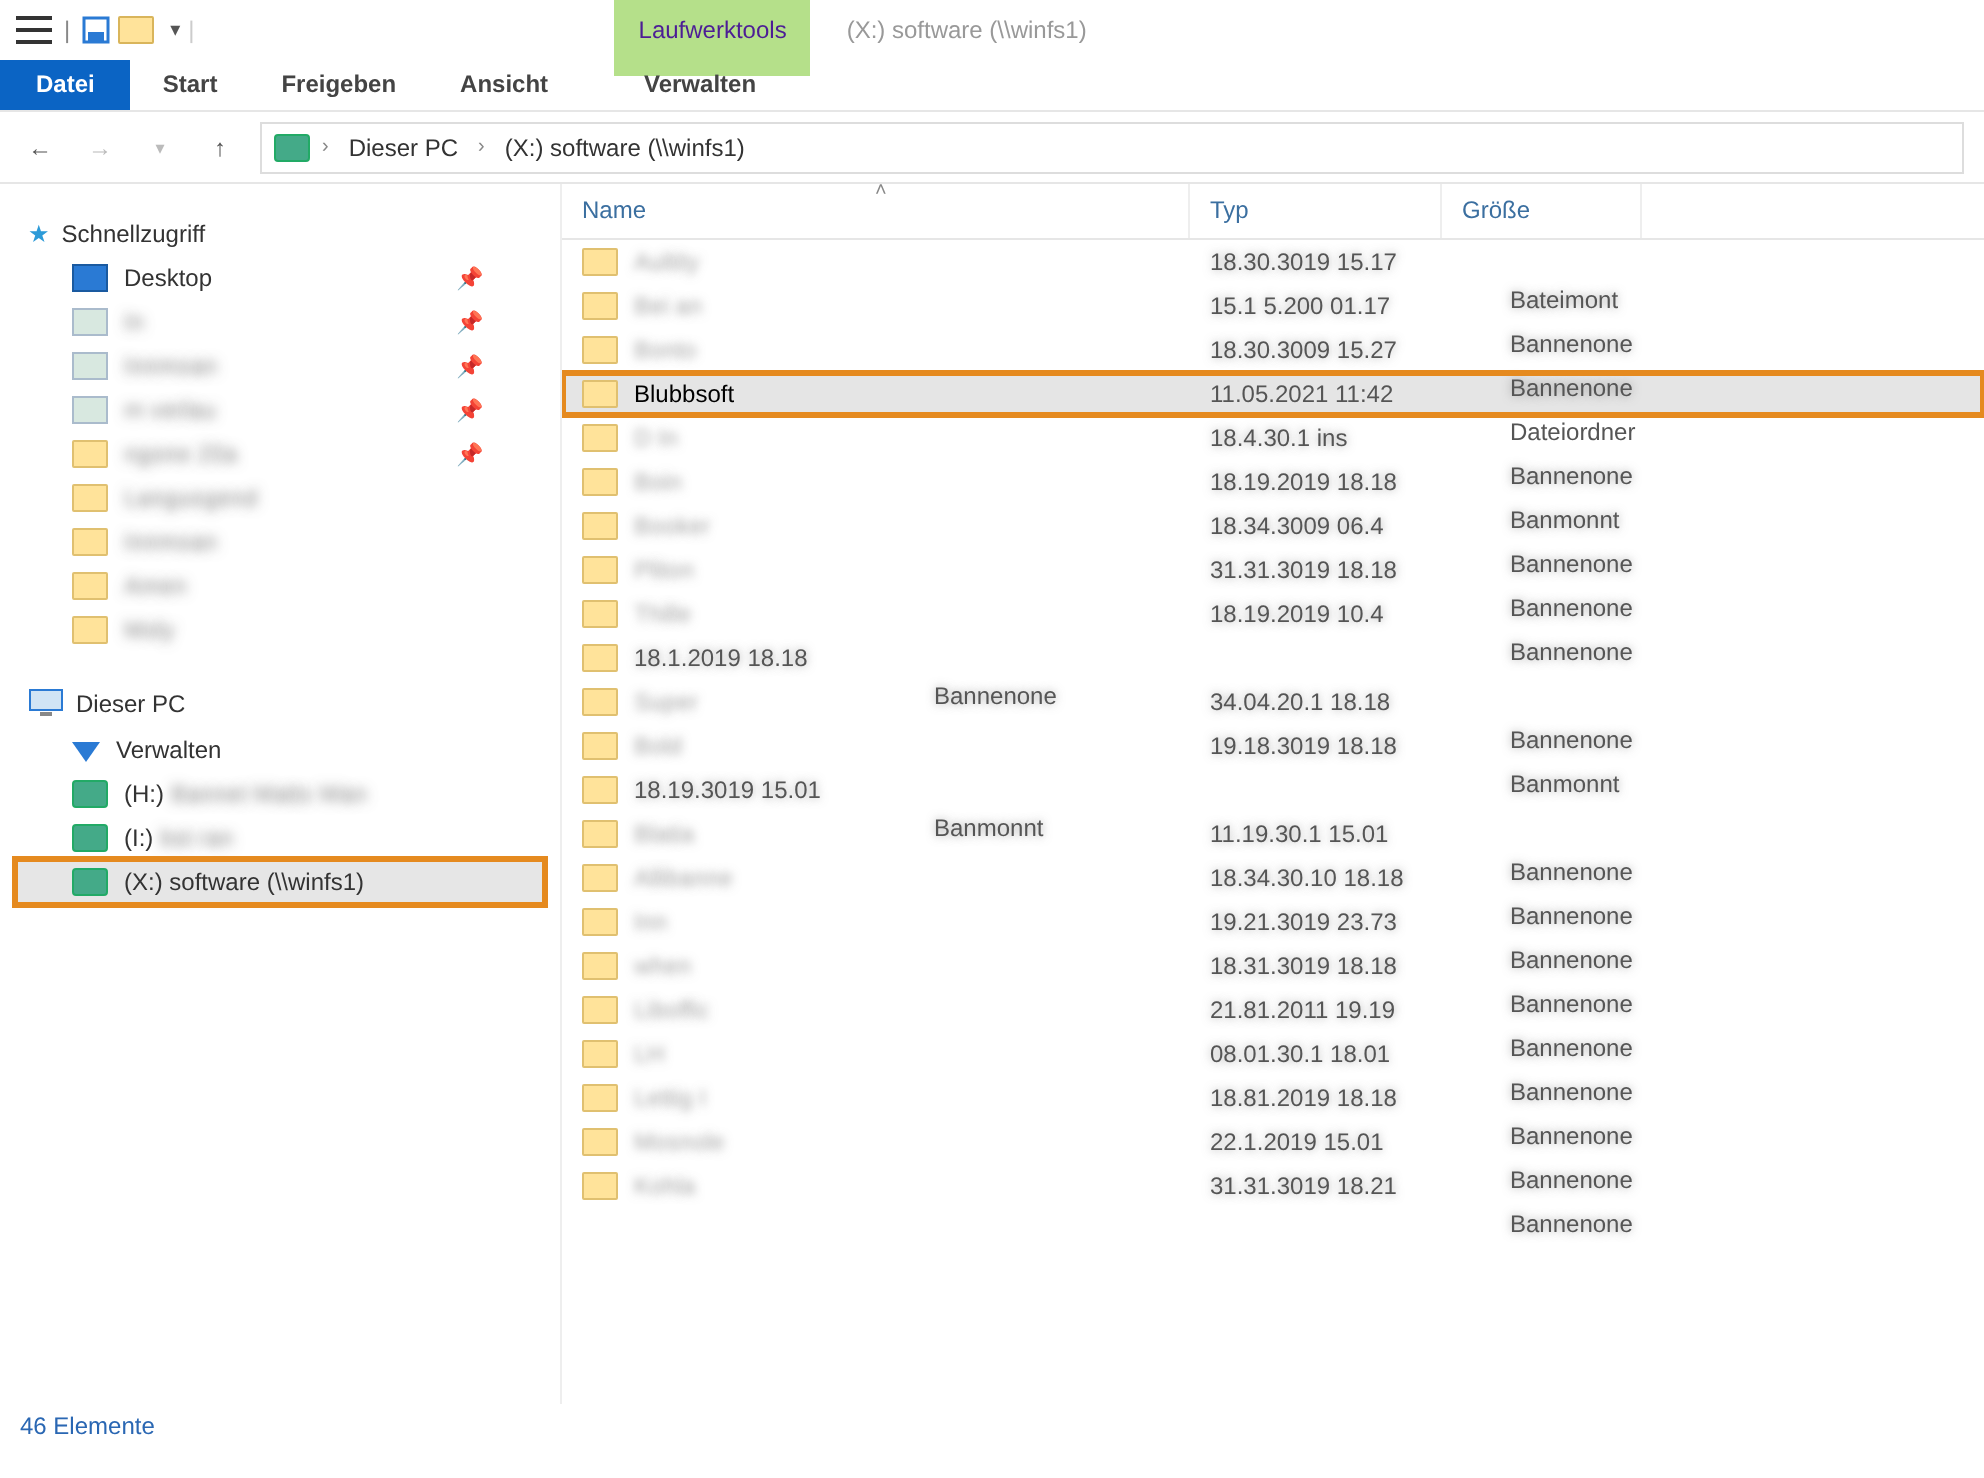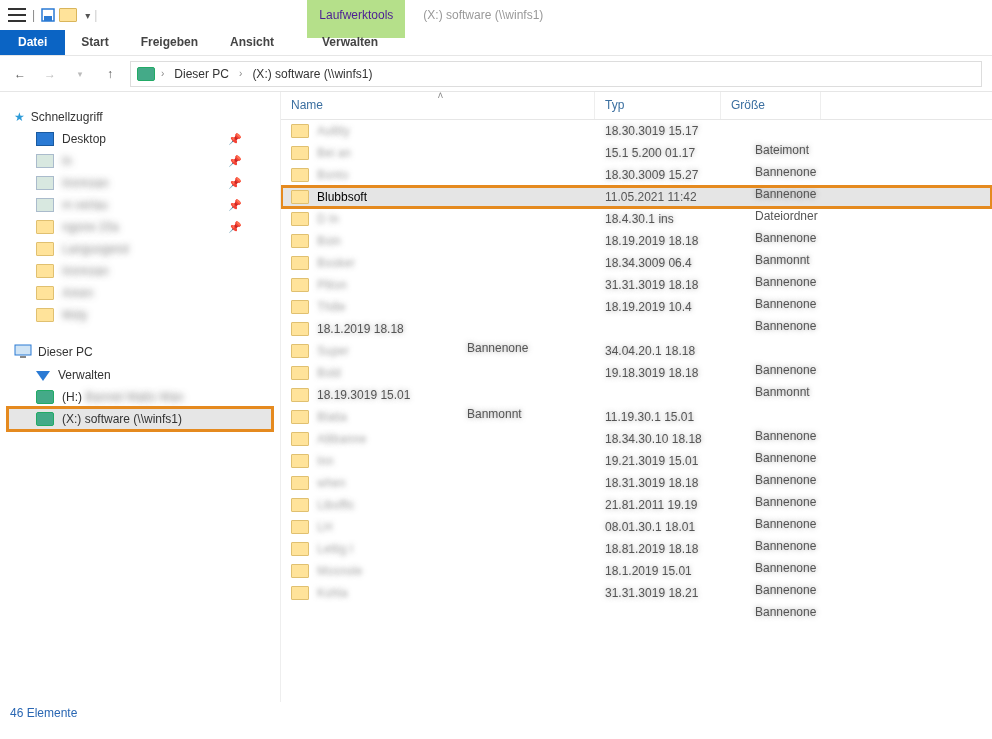--- a/index.html
+++ b/index.html
@@ -172,20 +172,24 @@
       </div>
       <div id="pc-items">
           <div class="nav-item">
             <span class="ic ic-dl"></span>
             <span class="">Verwalten</span>
           </div>
           <div class="nav-item">
             <span class="ic ic-drive"></span>
             <span>(H:)<span class="blur"> Bannet Matts Wan</span></span>
           </div>
+          <div class="nav-item">
+            <span class="ic ic-drive"></span>
+            <span>(I:)<span class="blur"> bst ran</span></span>
+          </div>
           <div class="nav-item selected hl">
             <span class="ic ic-drive"></span>
             <span class="">(X:) software (\\winfs1)</span>
           </div>
         </div>
     </div>
   </div>
 
   <div class="list">
     <div class="cols">
@@ -293,21 +297,21 @@
         <div class="row">
           <span class="ic ic-folder"></span>
           <span class="n blur">Allibanne</span>
           <span class="d blur">18.34.30.10 18.18</span>
           <span class="t blur">Bannenone</span>
           <span class="s"></span>
         </div>
         <div class="row">
           <span class="ic ic-folder"></span>
           <span class="n blur">Inn</span>
-          <span class="d blur">19.21.3019 15.01</span>
+          <span class="d blur">19.21.3019 23.73</span>
           <span class="t blur">Bannenone</span>
           <span class="s"></span>
         </div>
         <div class="row">
           <span class="ic ic-folder"></span>
           <span class="n blur">when</span>
           <span class="d blur">18.31.3019 18.18</span>
           <span class="t blur">Bannenone</span>
           <span class="s"></span>
         </div>
@@ -328,21 +332,21 @@
         <div class="row">
           <span class="ic ic-folder"></span>
           <span class="n blur">Lettig I</span>
           <span class="d blur">18.81.2019 18.18</span>
           <span class="t blur">Bannenone</span>
           <span class="s"></span>
         </div>
         <div class="row">
           <span class="ic ic-folder"></span>
           <span class="n blur">Mosnole</span>
-          <span class="d blur">18.1.2019 15.01</span>
+          <span class="d blur">22.1.2019 15.01</span>
           <span class="t blur">Bannenone</span>
           <span class="s"></span>
         </div>
         <div class="row">
           <span class="ic ic-folder"></span>
           <span class="n blur">Kohla</span>
           <span class="d blur">31.31.3019 18.21</span>
           <span class="t blur">Bannenone</span>
           <span class="s"></span>
         </div>

